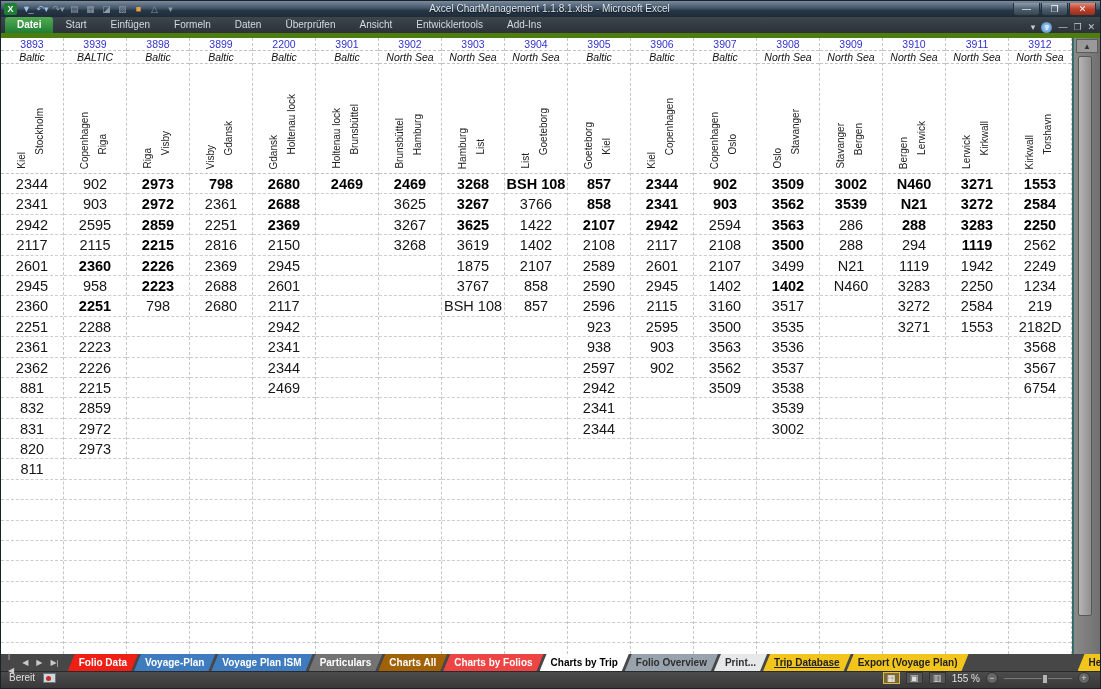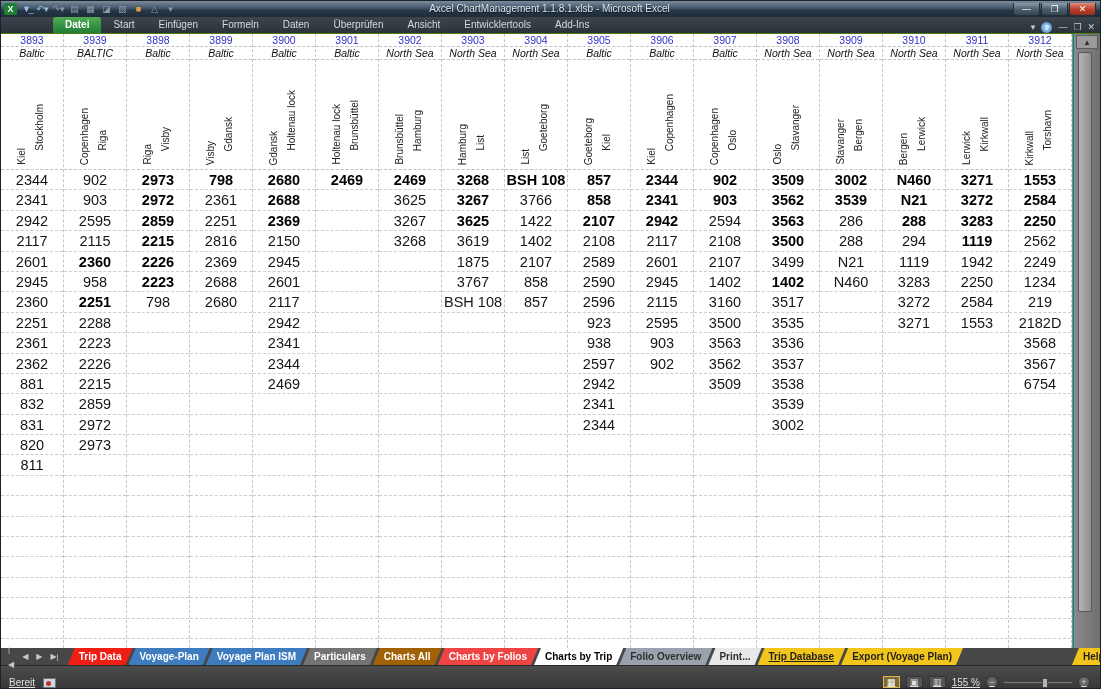--- a/index.html
+++ b/index.html
@@ -46,21 +46,21 @@
     background:linear-gradient(#54ab54,#1f7e35);color:#fff;
     border-radius:3px 3px 0 0;margin-left:4px;font-weight:bold;
   }
   .menuright{margin-left:auto;display:flex;align-items:center;gap:6px;padding-right:5px;color:#c3ccd4;}
   .menuright .helpdot{
     width:11px;height:11px;border-radius:50%;background:radial-gradient(#bfe0ff,#2f77c0);
     color:#fff;font-size:8px;font-weight:bold;text-align:center;line-height:11px;
   }
   .menuright span{font-size:9px;line-height:11px;}
   
-  .main{flex:1;display:flex;background:#14b8a6;overflow:hidden;border-top:1px solid #4d7c0f;}
+  .main{flex:1;display:flex;background:#0f766e;overflow:hidden;border-top:5px solid #4d7c0f;}
   .columns{display:flex;width:1072px;flex:none;}
   .col{width:63px;flex:none;display:flex;flex-direction:column;border-right:1px dashed #c6c6c6;background:#fff;}
   .cell{flex:none;text-align:center;overflow:visible;white-space:nowrap;}
   .cell.trip{height:13px;line-height:13px;font-size:10.5px;color:#3232cc;border-bottom:1px dashed #c2c2c2;}
   .cell.region{height:13px;line-height:12px;font-size:10.5px;font-style:italic;color:#111;border-bottom:1px dashed #c2c2c2;}
   .cell.hdr{height:110px;position:relative;border-bottom:1px dashed #c2c2c2;}
   .vert{
     position:absolute;writing-mode:vertical-rl;transform:rotate(180deg);
     font-size:10px;line-height:12px;color:#222;white-space:nowrap;
   }
@@ -87,23 +87,23 @@
   .navbtn{color:#c9c9c9;font-size:8px;padding:0 3px;line-height:15px;}
   .sheettab{
     flex:none;display:flex;align-items:center;padding:0 11px;margin-right:-4px;
     clip-path:polygon(7px 0,100% 0,calc(100% - 7px) 100%,0 100%);
     font-weight:bold;white-space:nowrap;line-height:16px;
   }
   .sheettab.active{z-index:3;box-shadow:0 0 2px #000;}
   .tabspacer{flex:1;}
   
   .statusbar{
-    height:23px;flex:none;display:flex;align-items:flex-end;
+    height:17px;flex:none;display:flex;align-items:flex-start;
     background:linear-gradient(#4c4c4c,#383838);border-top:1px solid #2a2a2a;
-    color:#e0e0e0;font-size:10px;text-decoration:underline;
+    color:#e0e0e0;font-size:10px;
   }
   .status-left{display:flex;align-items:center;gap:8px;padding-left:8px;}
   .macroicon{width:13px;height:10px;background:#cfd6dc;border:1px solid #6a7680;position:relative;}
   .macroicon::after{content:"";position:absolute;left:2px;top:2px;width:5px;height:5px;border-radius:50%;background:#c03020;}
   .status-right{margin-left:auto;display:flex;align-items:center;gap:6px;padding-right:10px;}
   .viewbtn{
     width:17px;height:12px;text-align:center;line-height:11px;font-size:9px;
     color:#ddd;background:#555;border:1px solid #333;
   }
   .viewbtn.sel{background:#7a6a3a;border-color:#e0b84a;color:#fff;}
@@ -136,21 +136,21 @@
     </div>
     <div class="titletext">Axcel ChartManagement 1.1.8.1.xlsb - Microsoft Excel</div>
     <div class="winbtns">
       <div class="winbtn">—</div>
       <div class="winbtn">❐</div>
       <div class="winbtn close">✕</div>
     </div>
   </div>
 
   <div class="menubar">
-    <div id="menu-tabs" style="display:flex;align-items:flex-end;padding-left:48px;">
+    <div id="menu-tabs" style="display:flex;align-items:flex-end;">
         <div class="menutab file">Datei</div>
         <div class="menutab">Start</div>
         <div class="menutab">Einfügen</div>
         <div class="menutab">Formeln</div>
         <div class="menutab">Daten</div>
         <div class="menutab">Überprüfen</div>
         <div class="menutab">Ansicht</div>
         <div class="menutab">Entwicklertools</div>
         <div class="menutab">Add-Ins</div>
       </div>
@@ -287,21 +287,21 @@
           <div class="cell data"></div>
           <div class="cell data"></div>
           <div class="cell data"></div>
           <div class="cell data"></div>
           <div class="cell data"></div>
           <div class="cell data"></div>
           <div class="cell data"></div>
           <div class="cell data"></div>
         </div>
         <div class="col">
-          <div class="cell trip">3900</div>
+          <div class="cell trip">2200</div>
           <div class="cell region">Baltic</div>
           <div class="cell hdr">
             <div class="vert from">Gdansk</div>
             <div class="vert to">Holtenau lock</div>
           </div>
           <div class="cell data bold">2680</div>
           <div class="cell data bold">2688</div>
           <div class="cell data bold">2369</div>
           <div class="cell data">2150</div>
           <div class="cell data">2945</div>
@@ -717,21 +717,21 @@
   </div>
 
   <div class="tabbar">
     <div class="navgrp">
       <span class="navbtn">|◀</span>
       <span class="navbtn">◀</span>
       <span class="navbtn">▶</span>
       <span class="navbtn">▶|</span>
     </div>
     <div id="sheet-tabs" style="display:flex;align-items:stretch;">
-        <div class="sheettab" style="background: rgb(239, 31, 22); color: rgb(255, 255, 255);">Trip Data</div>
+        <div class="sheettab" style="background: rgb(239, 31, 22); color: rgb(255, 255, 255);">Folio Data</div>
         <div class="sheettab" style="background: rgb(63, 123, 191); color: rgb(255, 255, 255);">Voyage-Plan</div>
         <div class="sheettab" style="background: rgb(63, 123, 191); color: rgb(255, 255, 255);">Voyage Plan ISM</div>
         <div class="sheettab" style="background: #737373; color: rgb(255, 255, 255);">Particulars</div>
         <div class="sheettab" style="background: #a16207; color: rgb(255, 255, 255);">Charts All</div>
         <div class="sheettab" style="background: #ef4444; color: rgb(255, 255, 255);">Charts by Folios</div>
         <div class="sheettab active" style="background: rgb(255, 255, 255); color: rgb(0, 0, 0);">Charts by Trip</div>
         <div class="sheettab" style="background: rgb(152, 163, 173); color: rgb(47, 47, 47);">Folio Overview</div>
         <div class="sheettab" style="background: rgb(230, 232, 234); color: rgb(47, 47, 47);">Print...</div>
         <div class="sheettab" style="background: rgb(242, 197, 29); color: rgb(31, 31, 31); text-decoration: underline;">Trip Database</div>
         <div class="sheettab" style="background: rgb(242, 197, 29); color: rgb(31, 31, 31);">Export (Voyage Plan)</div>

